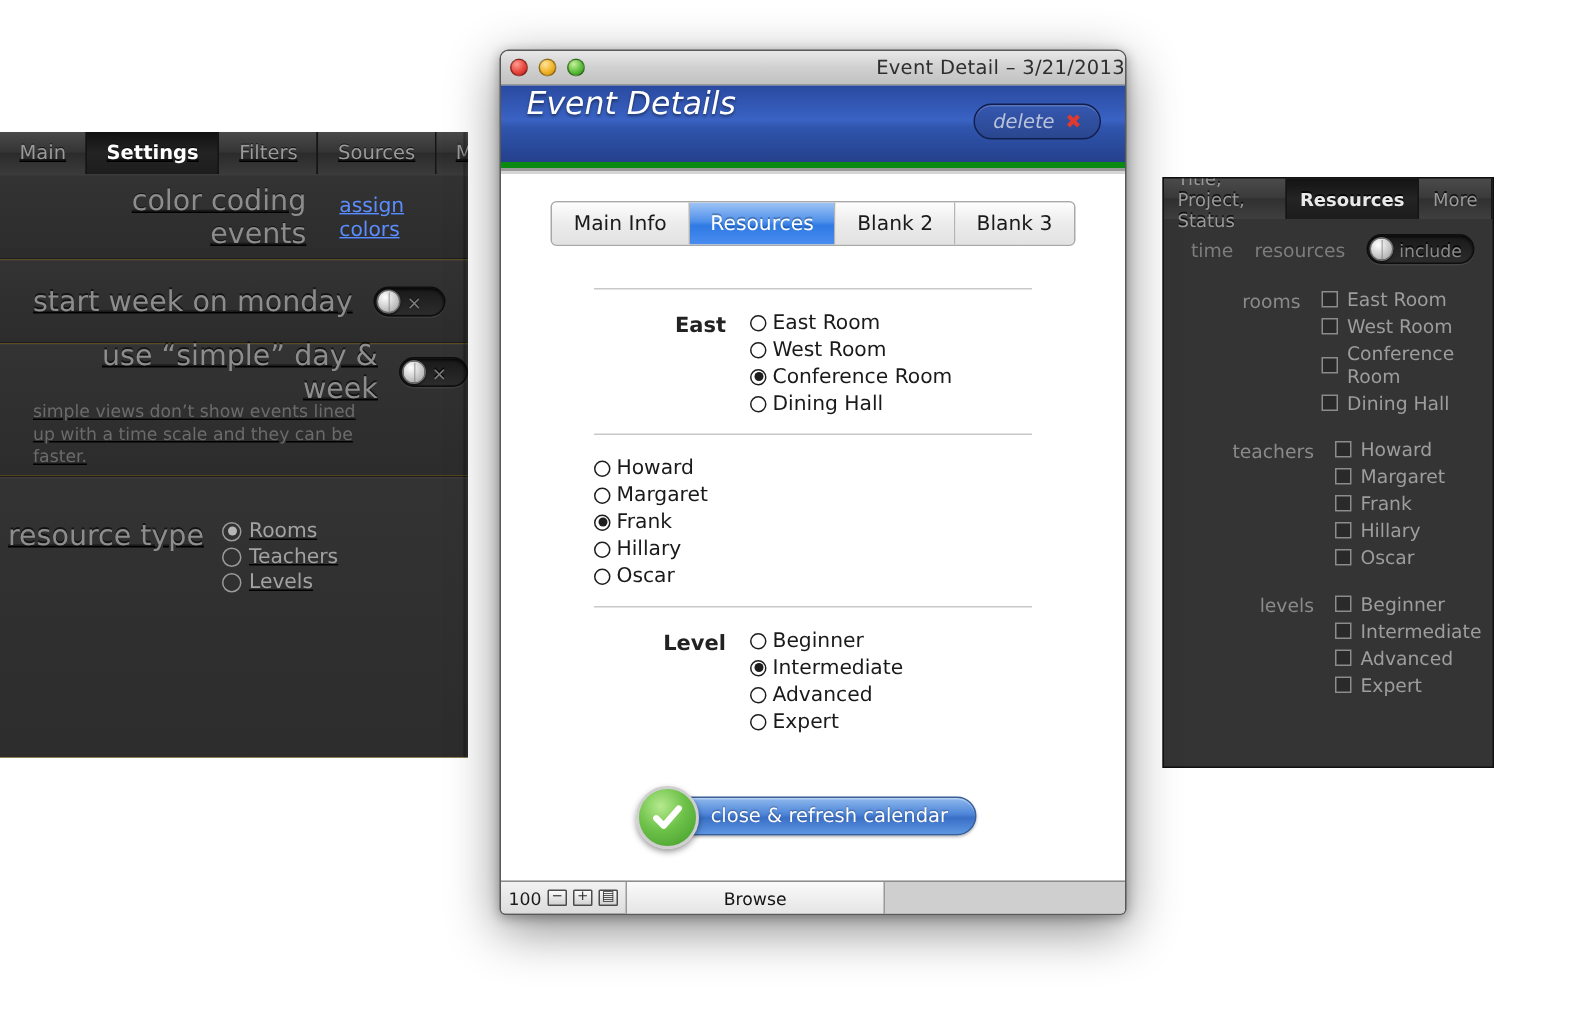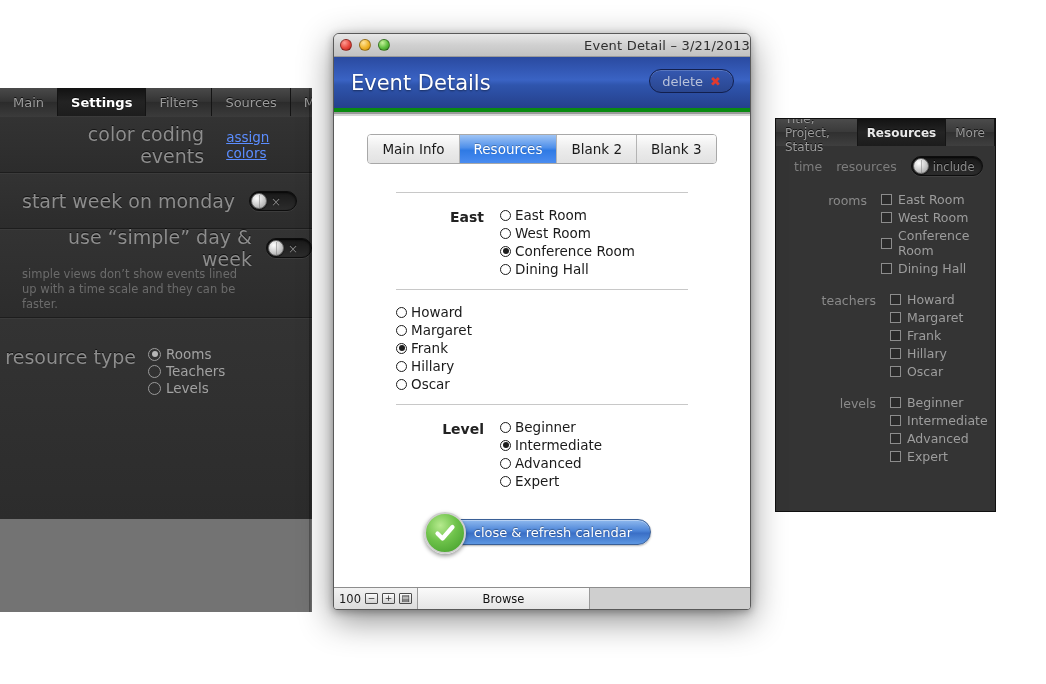--- a/index.html
+++ b/index.html
@@ -7,23 +7,24 @@
     width: 1046px; height: 684px;
     background: #ffffff;
     font-family: "DejaVu Sans", sans-serif;
     overflow: hidden;
   }
   #root { position: relative; width: 1046px; height: 684px; }
 
   
   #left-panel {
     position: absolute; left: 0; top: 88px;
-    width: 312px; height: 524px;
-    background: #737373;
+    width: 312px; height: 417px;
+    background: #eab308;
     overflow: hidden;
+    text-decoration: underline;
   }
   #left-panel::after {
     content: ""; position: absolute; right: 0; top: 0;
     width: 3px; height: 100%;
     background: linear-gradient(to right, rgba(0,0,0,.35), rgba(0,0,0,0));
   }
   .dk-tabbar {
     display: flex; height: 28px; width: 100%;
     background: #1b1b1b;
     border-bottom: 1px solid #000;
@@ -172,21 +173,21 @@
   .light.green  { background: radial-gradient(circle at 35% 28%, #c6f19a 0%, #5dbe3d 55%, #2f8519 100%); }
   .title-text {
     width: 100%; text-align: right; font-size: 13px;
     color: #2e2e2e; letter-spacing: .2px;
   }
 
   .dlg-header {
     position: relative; height: 55px;
     background: linear-gradient(to bottom, #2a4aa0 0%, #3a63c4 45%, #2f55ad 55%, #25408c 100%);
     border-bottom: 4px solid #0a8a12;
-    display: flex; align-items: center;
+    display: flex;  font-style: italic;
   }
   .dlg-header::after {
     content: ""; position: absolute; left: 0; right: 0; bottom: -6px;
     height: 2px; background: #9a9a9a;
   }
   .dlg-title {
     margin-left: 17px; color: #ffffff; font-size: 21px;
     text-shadow: 0 1px 2px rgba(0,0,0,.45);
   }
   .delete-btn {
@@ -237,21 +238,21 @@
     border: 1.5px solid #1d1d1d; background: #fff;
     position: relative; flex: 0 0 auto;
   }
   .radio.on::after {
     content: ""; position: absolute; left: 50%; top: 50%;
     transform: translate(-50%,-50%);
     width: 6px; height: 6px; border-radius: 50%; background: #1d1d1d;
   }
   .radio-label { font-size: 13.5px; color: #1a1a1a; }
 
-  .footer-btn-wrap { display: flex; justify-content: center; margin-top: 18px; }
+  .footer-btn-wrap { display: flex; justify-content: center; margin-top: 30px; }
   .big-btn {
     position: relative; width: 218px; height: 26px;
     border-radius: 13px;
     background: linear-gradient(to bottom, #8fb9ee 0%, #4d85d8 45%, #3a6fc6 55%, #5d97e2 100%);
     border: 1px solid #3a5f96;
     box-shadow: 0 1px 2px rgba(0,0,0,.3), inset 0 1px 0 rgba(255,255,255,.35);
     display: flex; align-items: center; justify-content: flex-end;
     padding-right: 18px;
   }
   .big-btn .lbl {

